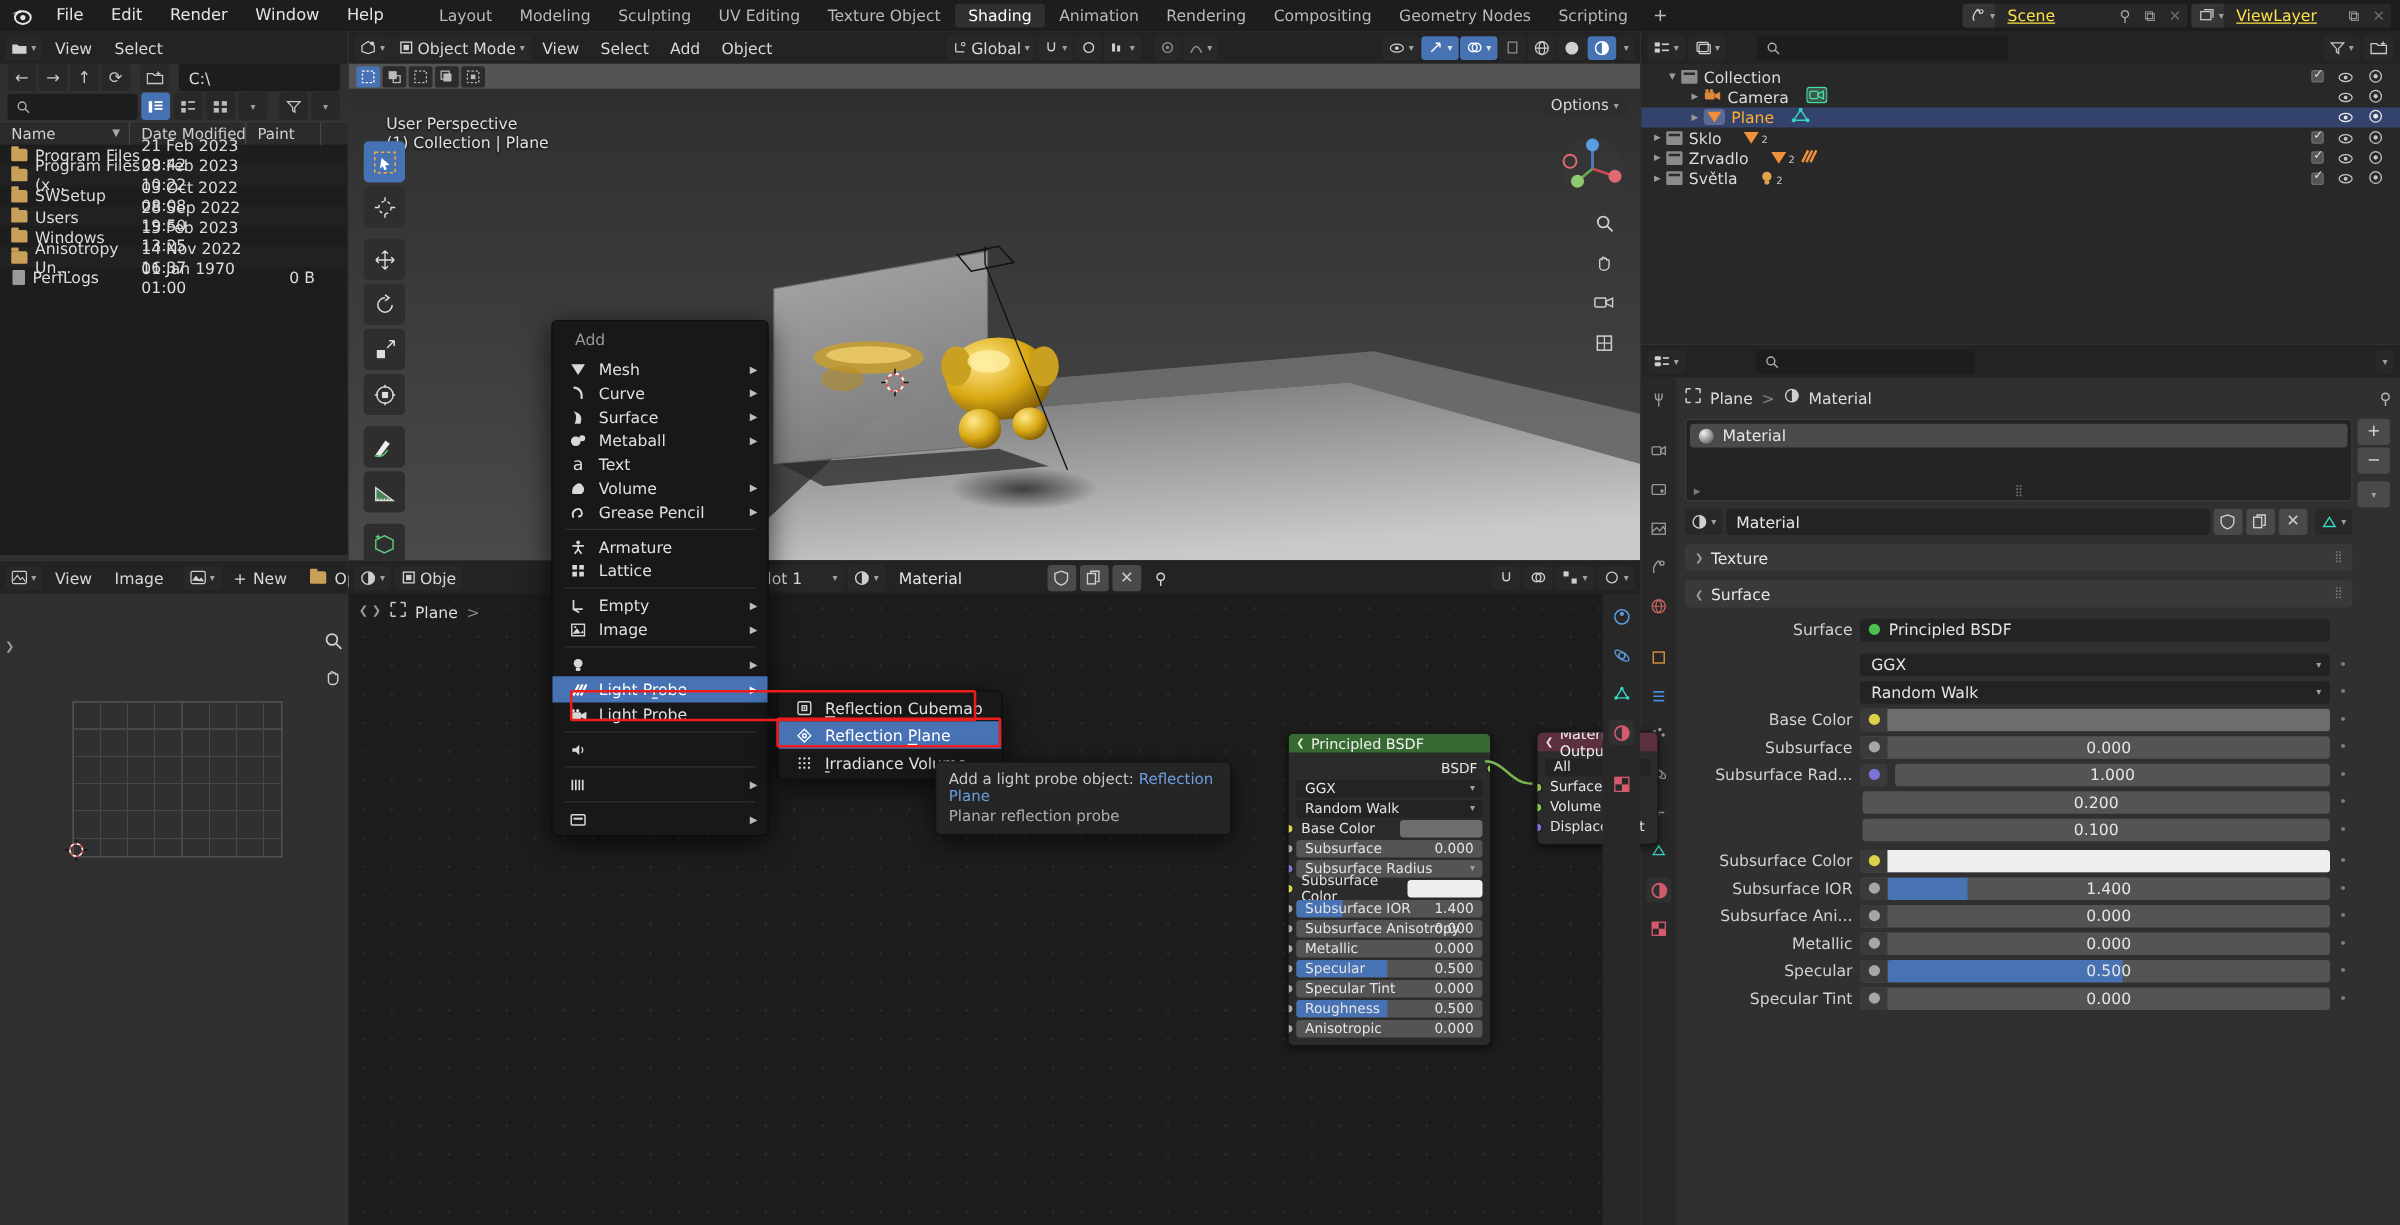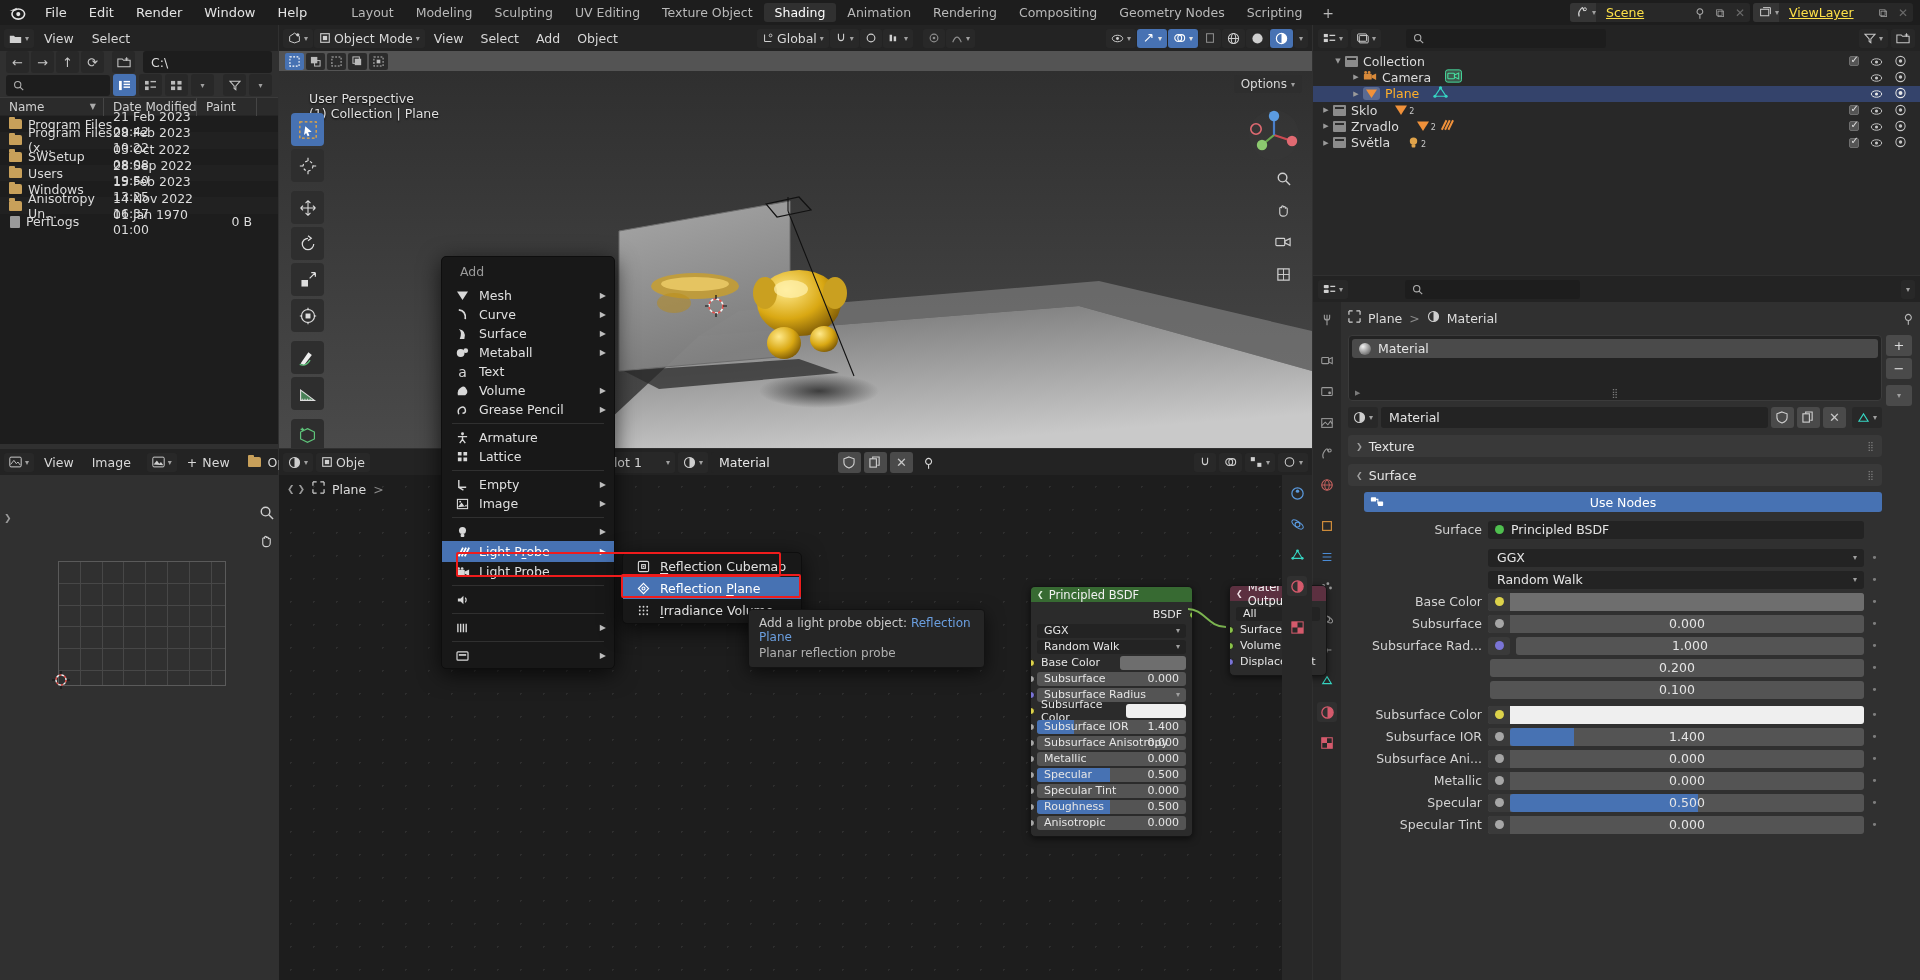--- a/index.html
+++ b/index.html
@@ -1079,30 +1079,20 @@
           <span>Texture</span>
           <span style="margin-left:auto;color:#7a7a7a;font-size:9px">⣿</span>
         </div>
 
         <div class="panel-hdr" style="margin-right:31px;">
           <span class="chev">❮</span>
           <span>Surface</span>
           <span style="margin-left:auto;color:#7a7a7a;font-size:9px">⣿</span>
         </div>
 
-        <div class="usenodes" style="margin-right:31px;">
-          <span style="position:absolute;left:6px;display:flex">
-            <svg width="14" height="12" viewBox="0 0 16 13">
-                <rect x="1" y="1" width="6" height="5" rx="1" fill="#fff"></rect>
-                <rect x="9" y="6" width="6" height="5" rx="1" fill="#fff"></rect>
-                <path d="M7 3.5 h2 v5" stroke="#fff" stroke-width="1.2" fill="none"></path>
-              </svg>
-          </span>
-          <span>Use Nodes</span>
-        </div>
 
         <div class="prop-row" style="margin-top:8px;padding-right:34px;">
           <span class="prop-lbl">Surface</span>
           <span class="prop-ctl dark" style="justify-content:flex-start;padding-left:7px;gap:7px">
             <span class="sockdot" style="background:#4fbf4f"></span>
             <span>Principled BSDF</span>
           </span>
           <span class="decorate"></span>
         </div>
         <div class="prop-row" style="margin-top:9px;padding-right:34px;">

